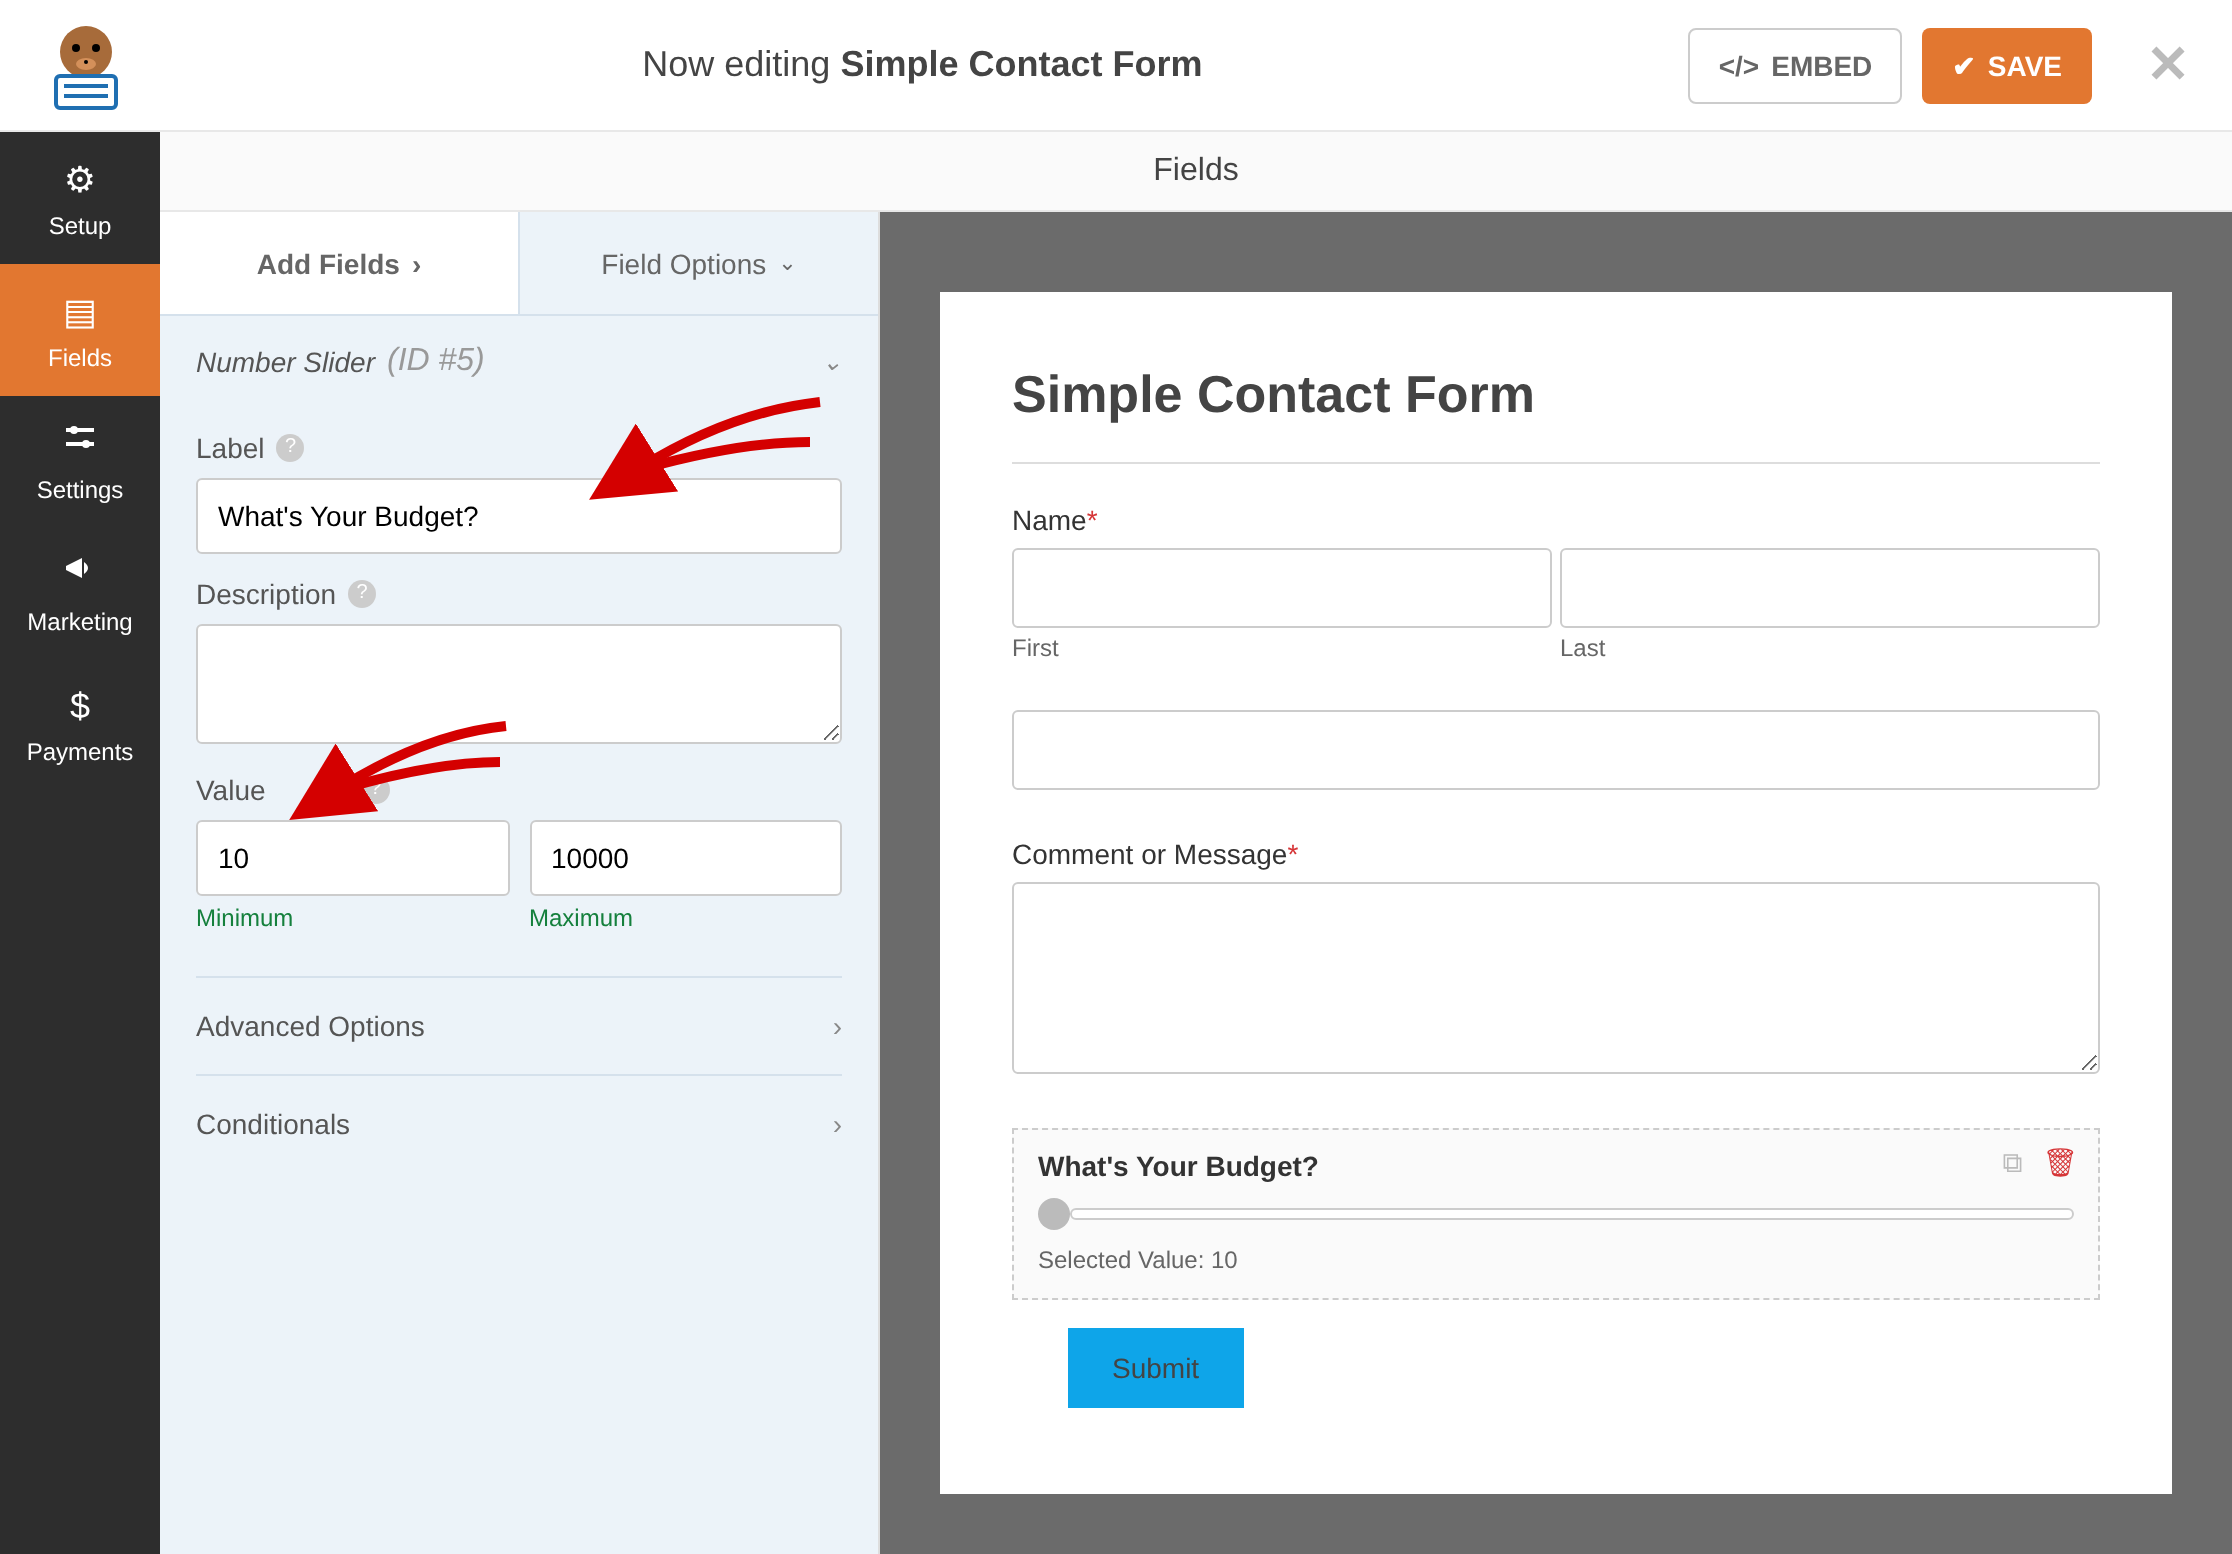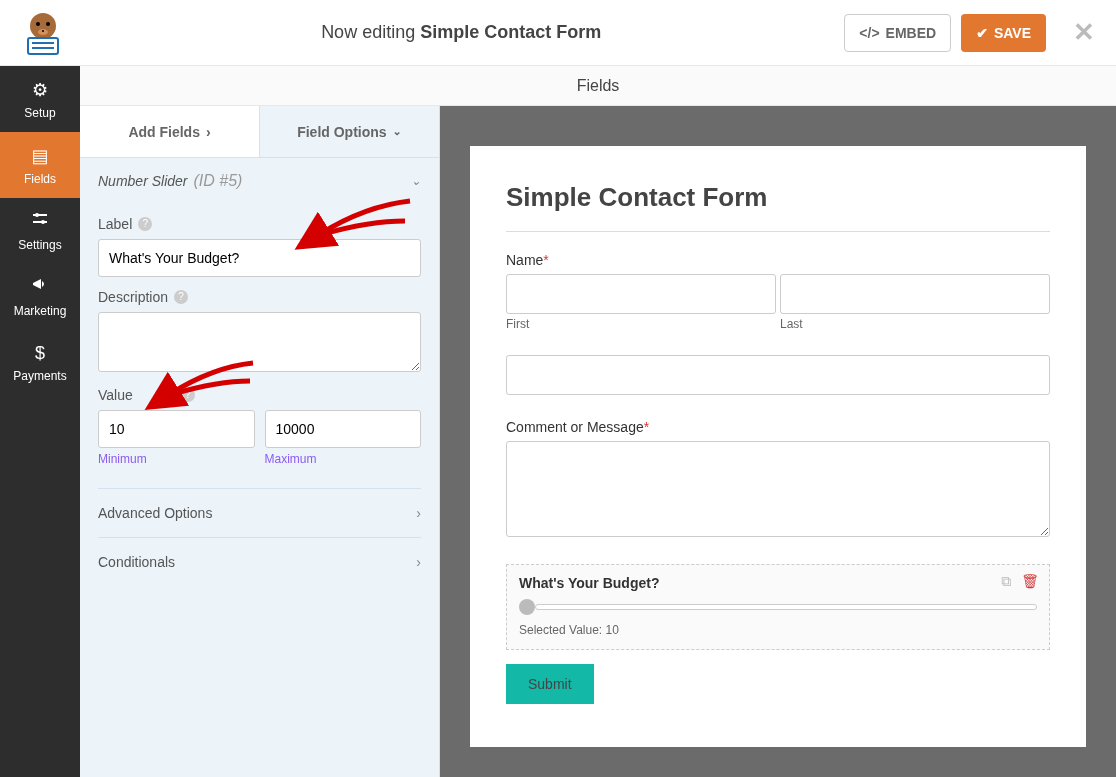--- a/index.html
+++ b/index.html
@@ -15,33 +15,33 @@
 .close-x { margin-left: 24px; color: #bbb; font-size: 26px; font-weight: bold; cursor: pointer; width: 28px; text-align: center; }
 .body { display: flex; height: calc(777px - 66px); }
 .sidenav { width: 80px; background: #2d2d2d; display: flex; flex-direction: column; }
 .sidenav-item { height: 66px; display: flex; flex-direction: column; align-items: center; justify-content: center; color: #fff; font-size: 12px; gap: 5px; cursor: pointer; }
 .sidenav-item.active { background: #e27730; }
 .sidenav-item .ic { font-size: 18px; }
 .panel { width: 360px; background: #ecf3f9; border-right: 1px solid #ddd; display: flex; flex-direction: column; }
 .subheader { height: 40px; background: #fafafa; border-bottom: 1px solid #e8e8e8; text-align: center; line-height: 40px; font-size: 16px; color: #444; }
 .tabs { display: flex; height: 52px; }
 .tab { flex: 1; display: flex; align-items: center; justify-content: center; gap: 6px; font-size: 14px; color: #666; cursor: pointer; border-bottom: 1px solid #d5e1ec; }
-.tab.active { background: #ecf3f9; font-weight: bold; }
+.tab.active { background: #ecf3f9; }
 .tab:not(.active) { background: #fff; border-right: 1px solid #d5e1ec; font-weight: bold; }
 .field-header { padding: 14px 18px; display: flex; align-items: center; color: #555; cursor: pointer; font-style: italic; }
 .field-header .id { color: #999; font-size: 16px; margin-left: 6px; }
 .field-header .chev { margin-left: auto; color: #888; font-size: 12px; }
 .options { padding: 0 18px 14px; position: relative; }
 .opt-label { font-size: 14px; color: #555; margin: 12px 0 7px; display: flex; align-items: center; gap: 6px; }
 .help { display:inline-block;width: 14px; height: 14px; border-radius: 50%; background: #ccc; color: #fff; font-size: 10px; text-align: center; line-height: 14px; }
 .inp { width: 100%; height: 38px; border: 1px solid #ccc; border-radius: 3px; padding: 0 10px; font-size: 14px; background: #fff; }
 .txtarea { width: 100%; height: 60px; border: 1px solid #ccc; border-radius: 3px; padding: 8px 10px; font-size: 14px; background: #fff; resize: both; }
 .range-row { display: flex; gap: 10px; }
 .range-row > div { flex: 1; }
-.subl { font-size: 12px; color: #8b5cf6; margin-top: 4px; }
+.subl { font-size: 12px; color: #15803d; margin-top: 4px; }
 .divider { border-top: 1px solid #d5e1ec; margin: 22px 0 0; }
 .collapser { padding: 16px 0; display: flex; align-items: center; color: #555; cursor: pointer; border-bottom: 1px solid #d5e1ec; }
 .collapser:last-of-type { border-bottom: none; text-align: center; }
 .collapser .chev { margin-left: auto; color: #888; }
 .arrow { position: absolute; pointer-events: none; }
 .arrow svg { overflow: visible; }
 .preview-wrap { flex: 1; background: #6b6b6b; display: flex; flex-direction: column; }
 .preview-inner { margin: 40px 30px 30px; background: #fff; flex: 1; padding: 36px 36px 30px; overflow: auto; }
 .form-title { font-size: 26px; font-weight: 700; margin-bottom: 10px; }
 .hr { border-top: 1px solid #ddd; margin: 18px 0 20px; }
@@ -52,21 +52,21 @@
 .finput { width: 100%; height: 40px; border: 1px solid #ccc; border-radius: 3px; background: #fff; padding: 0 8px; }
 .tiny { font-size: 12px; color: #666; margin-top: 3px; }
 .ftext { width: 100%; height: 96px; border: 1px solid #ccc; border-radius: 3px; resize: both; }
 .field-block { margin-bottom: 24px; }
 .selected-block { border: 1px dashed #ccc; padding: 10px 12px 12px; margin-top: 10px; background: #fafafa; position: relative; }
 .selected-block .actions { position: absolute; right: 10px; top: 8px; color: #bbb; display: flex; gap: 10px; }
 .selected-block .trash { color: #d63638; }
 .slider { display: flex; align-items: center; margin: 8px 0; }
 .knob { width: 16px; height: 16px; border-radius: 50%; background: #bbb; }
 .track { flex: 1; height: 6px; border: 1px solid #ccc; border-radius: 4px; background: #fff; }
-.submit { display: inline-block; background: #14b8a6; padding: 12px 22px; font-size: 14px; cursor: pointer; margin-top: 14px;}
+.submit { display: inline-block; background: #0ea5e9; padding: 12px 22px; font-size: 14px; cursor: pointer; margin-top: 14px; margin-left: 28px;}
 </style>
 </head>
 <body>
 
 <div class="topbar">
   <div class="logo">
     <svg viewBox="0 0 50 50">
       <circle cx="25" cy="18" r="13" fill="#a76b3a"></circle>
       <circle cx="20" cy="16" r="2" fill="#000"></circle>
         <circle cx="30" cy="16" r="2" fill="#000"></circle>

